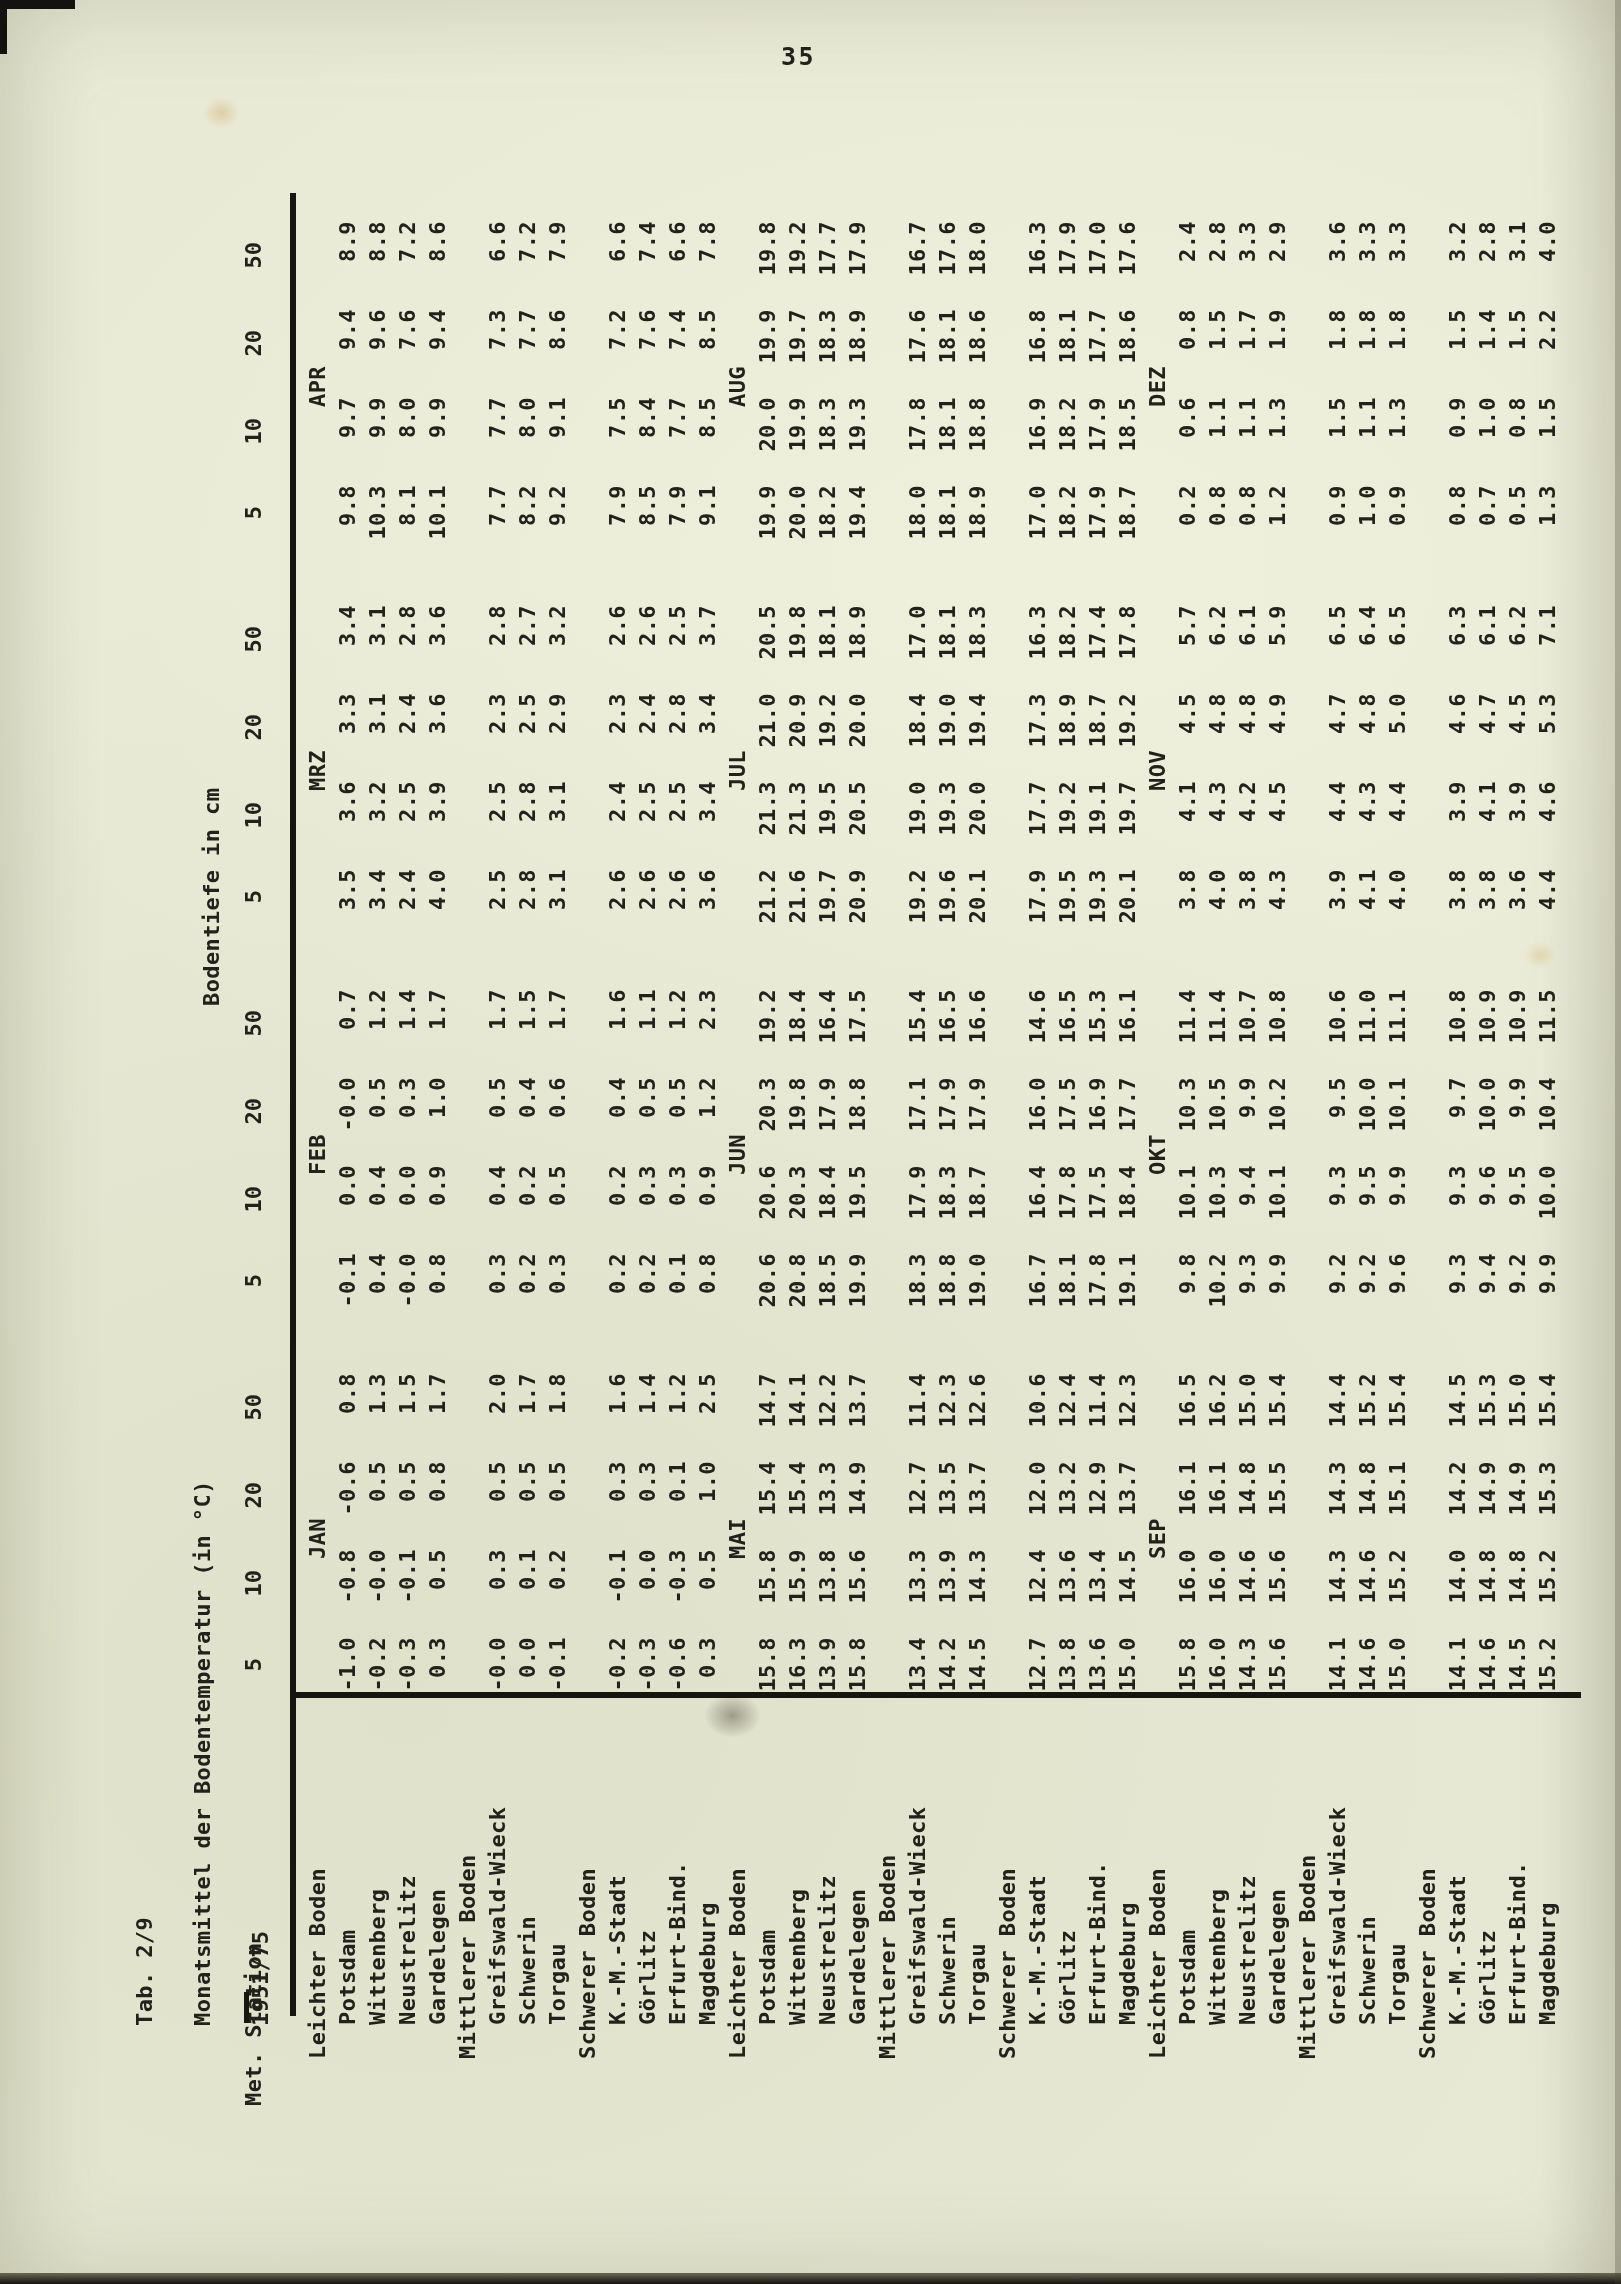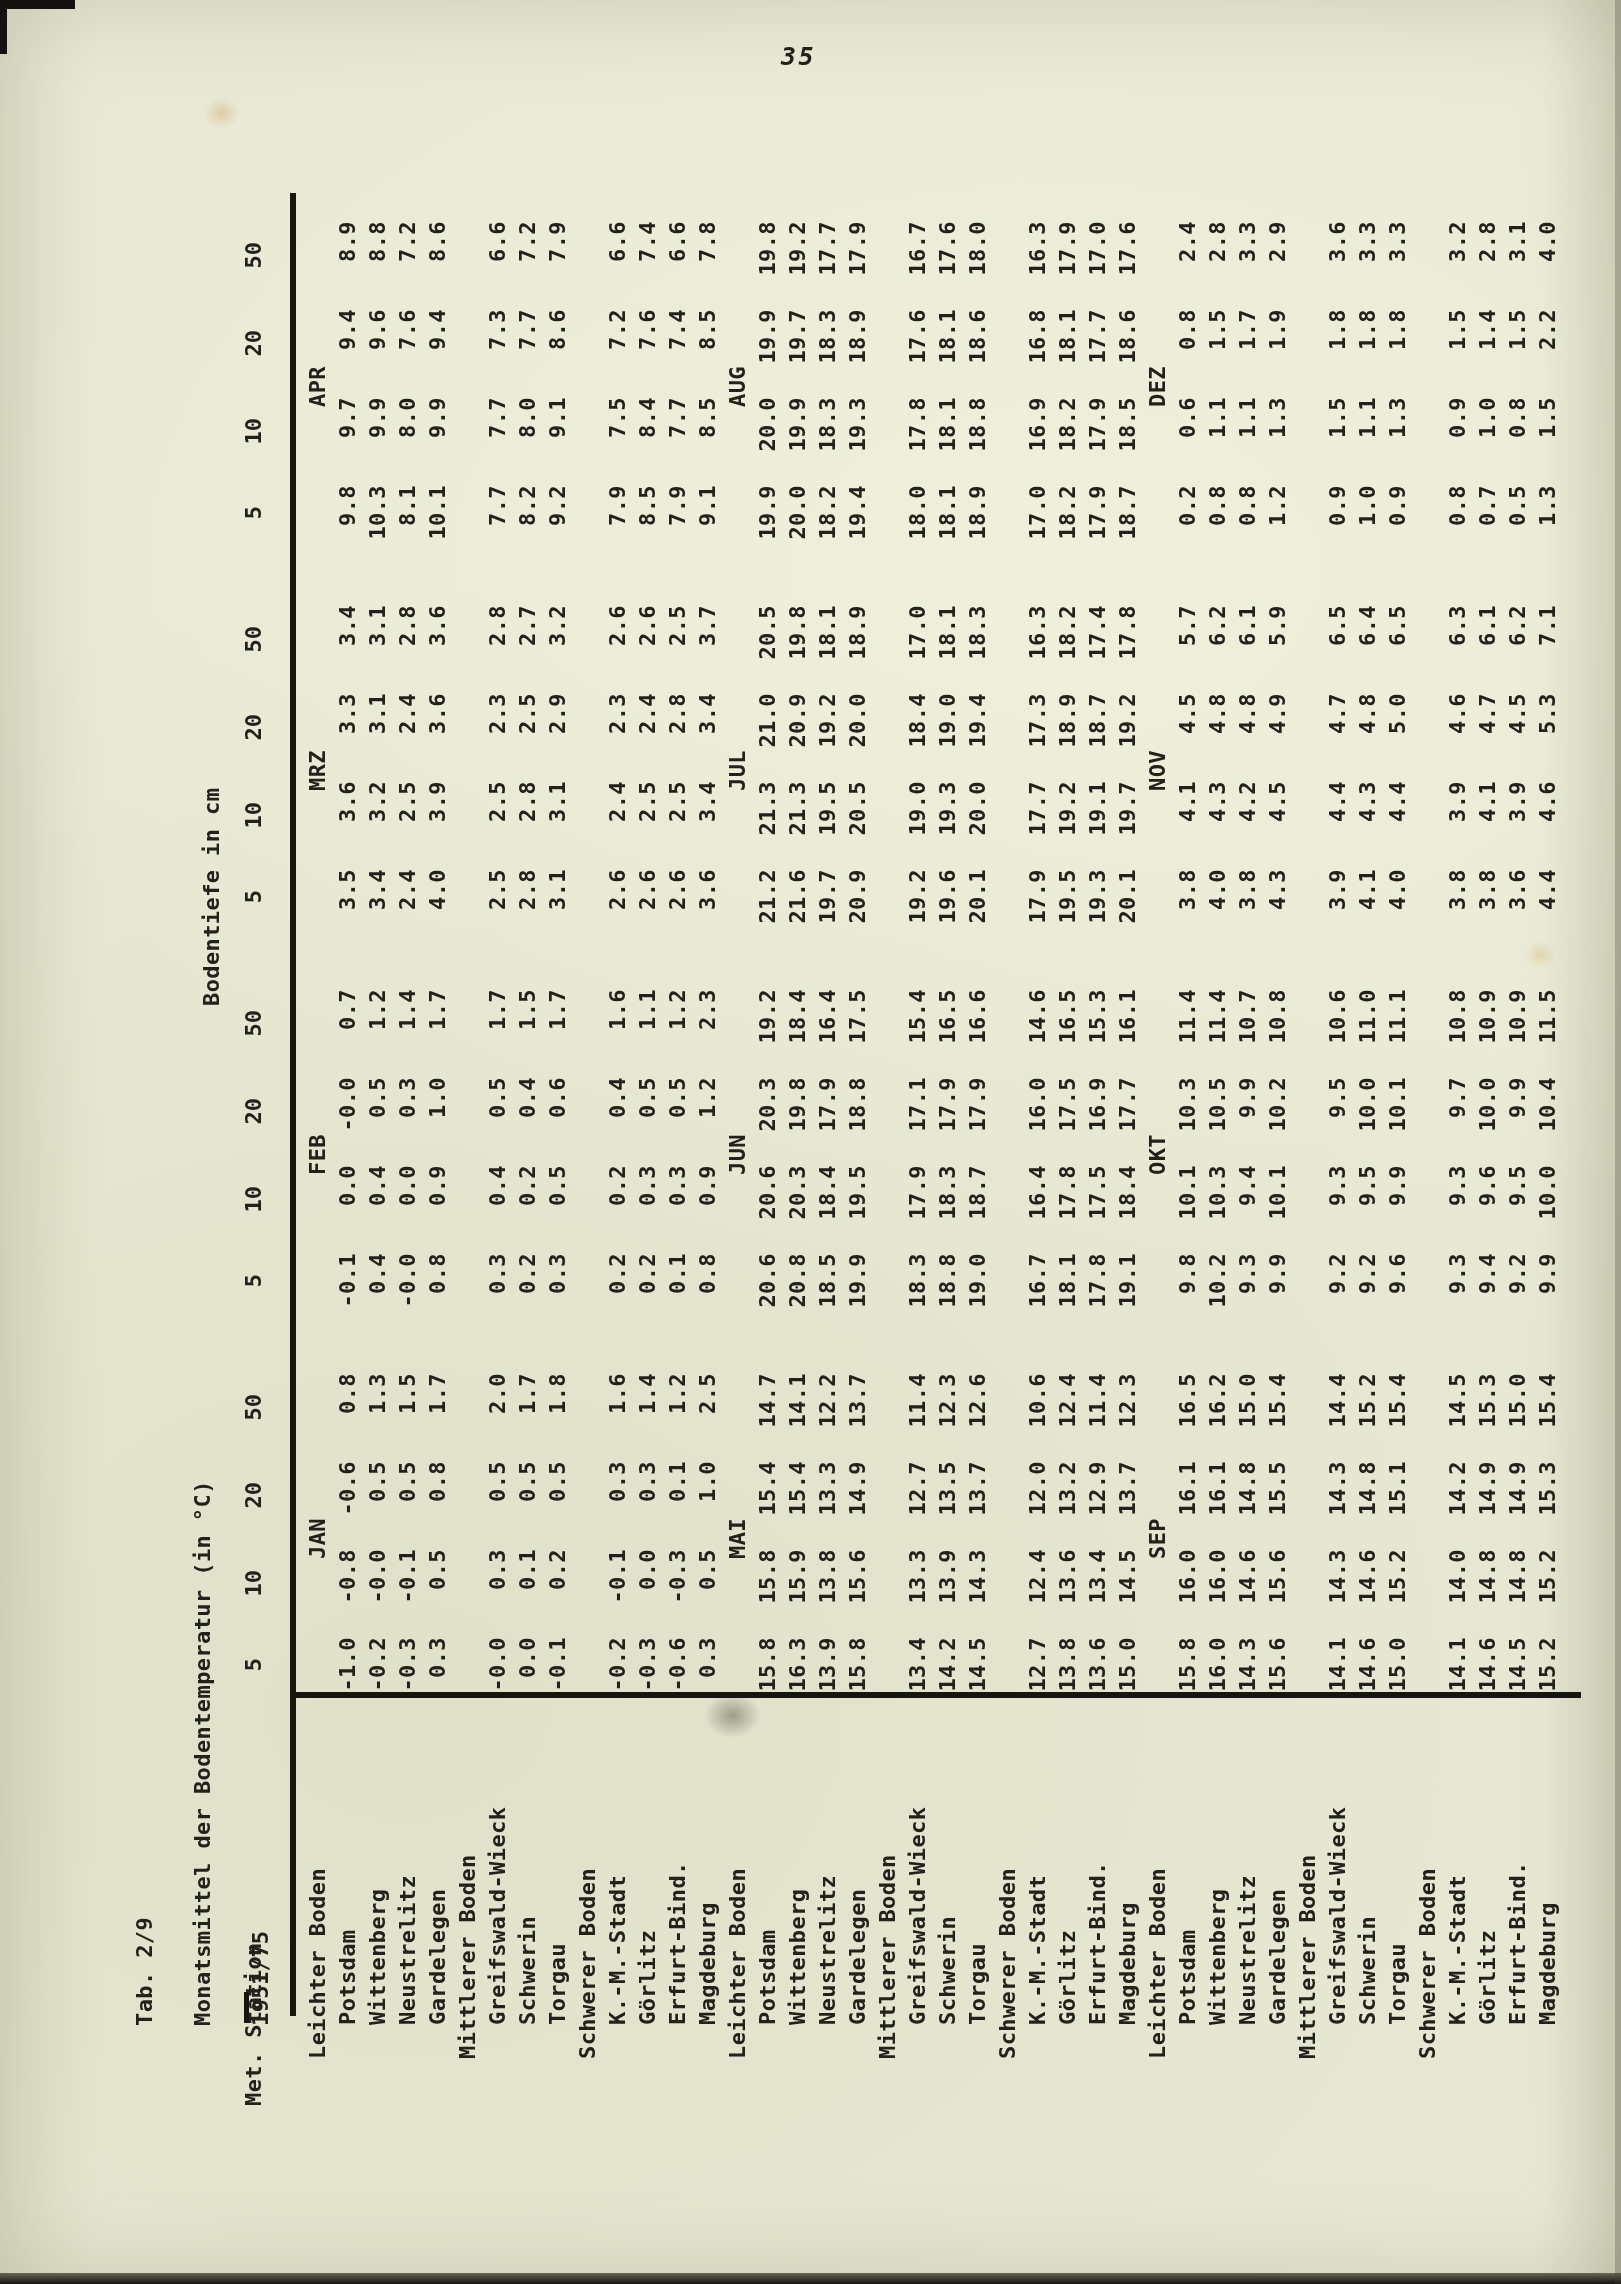--- a/index.html
+++ b/index.html
@@ -20,21 +20,21 @@
   }
   .artifact{position:absolute;}
   .ink{color:#23211b;font-weight:700;}
   
   .rot{
     position:absolute;left:0;top:0;width:2284px;height:1622px;
     transform:rotate(-90deg) translateX(-2284px);transform-origin:0 0;
   }
   .abs{position:absolute;white-space:pre;}
   .t27{font-size:22px;font-weight:700;letter-spacing:0.4px;}
-  .t30{font-size:25px;font-weight:700;letter-spacing:2.4px;font-style:italic;}
+  .t30{font-size:25px;font-weight:700;letter-spacing:2.4px;}
   .title-line{line-height:28px;}
   .rule{position:absolute;background:#17150f;}
   .table-body{position:absolute;left:0;top:302px;width:2058px;}
   .row{
     display:grid;height:30px;align-items:center;
     grid-template-columns:559px repeat(4,88px) 32px repeat(4,88px) 32px repeat(4,88px) 32px repeat(4,88px);
   }
   .hdr-row{position:absolute;left:0;top:237px;height:32px;}
   .val{text-align:right;font-size:22px;font-weight:700;letter-spacing:0.4px;}
   .dep{text-align:right;padding-right:21px;font-size:22px;font-weight:700;}

